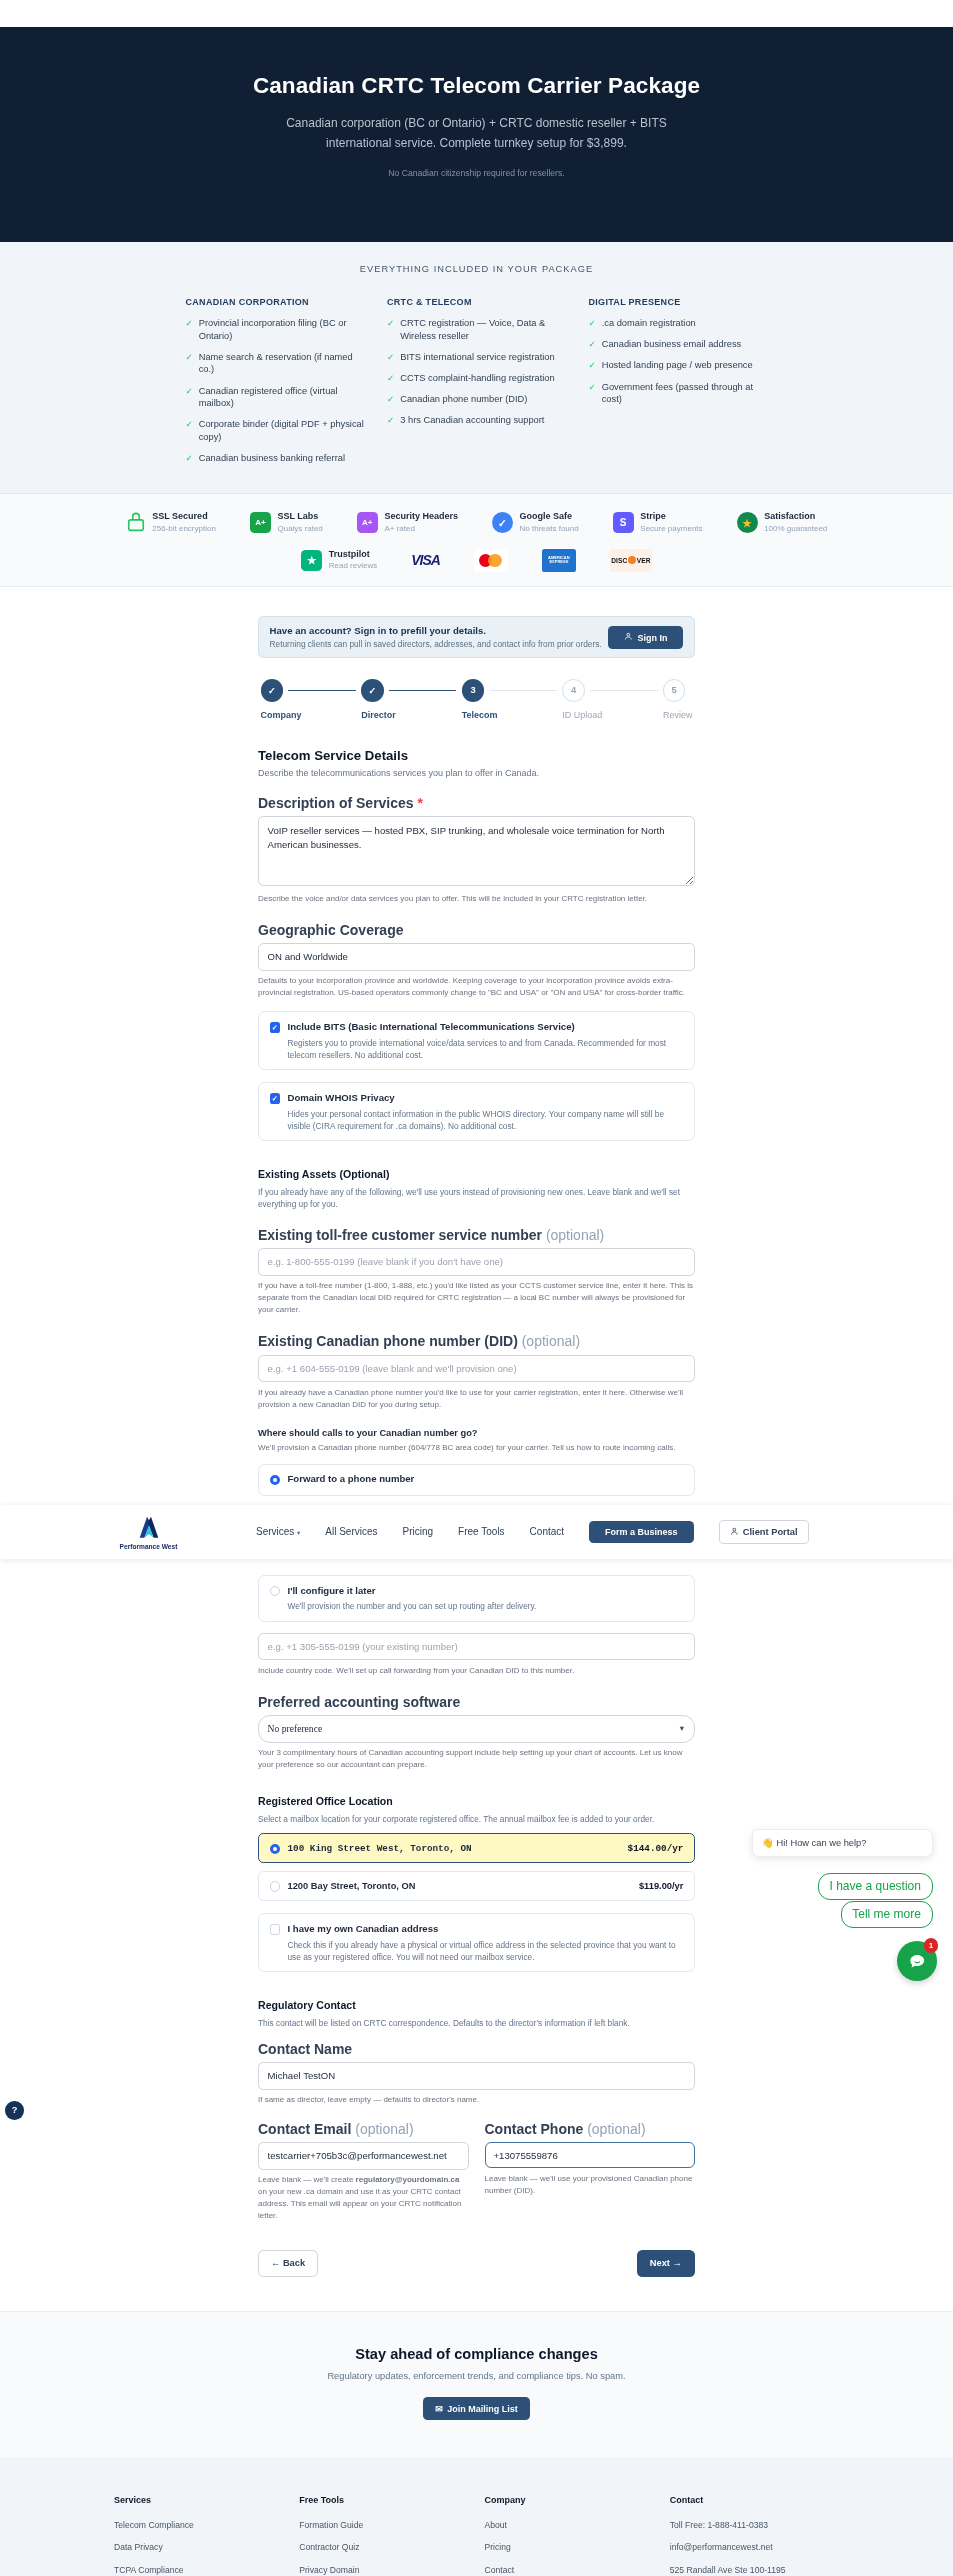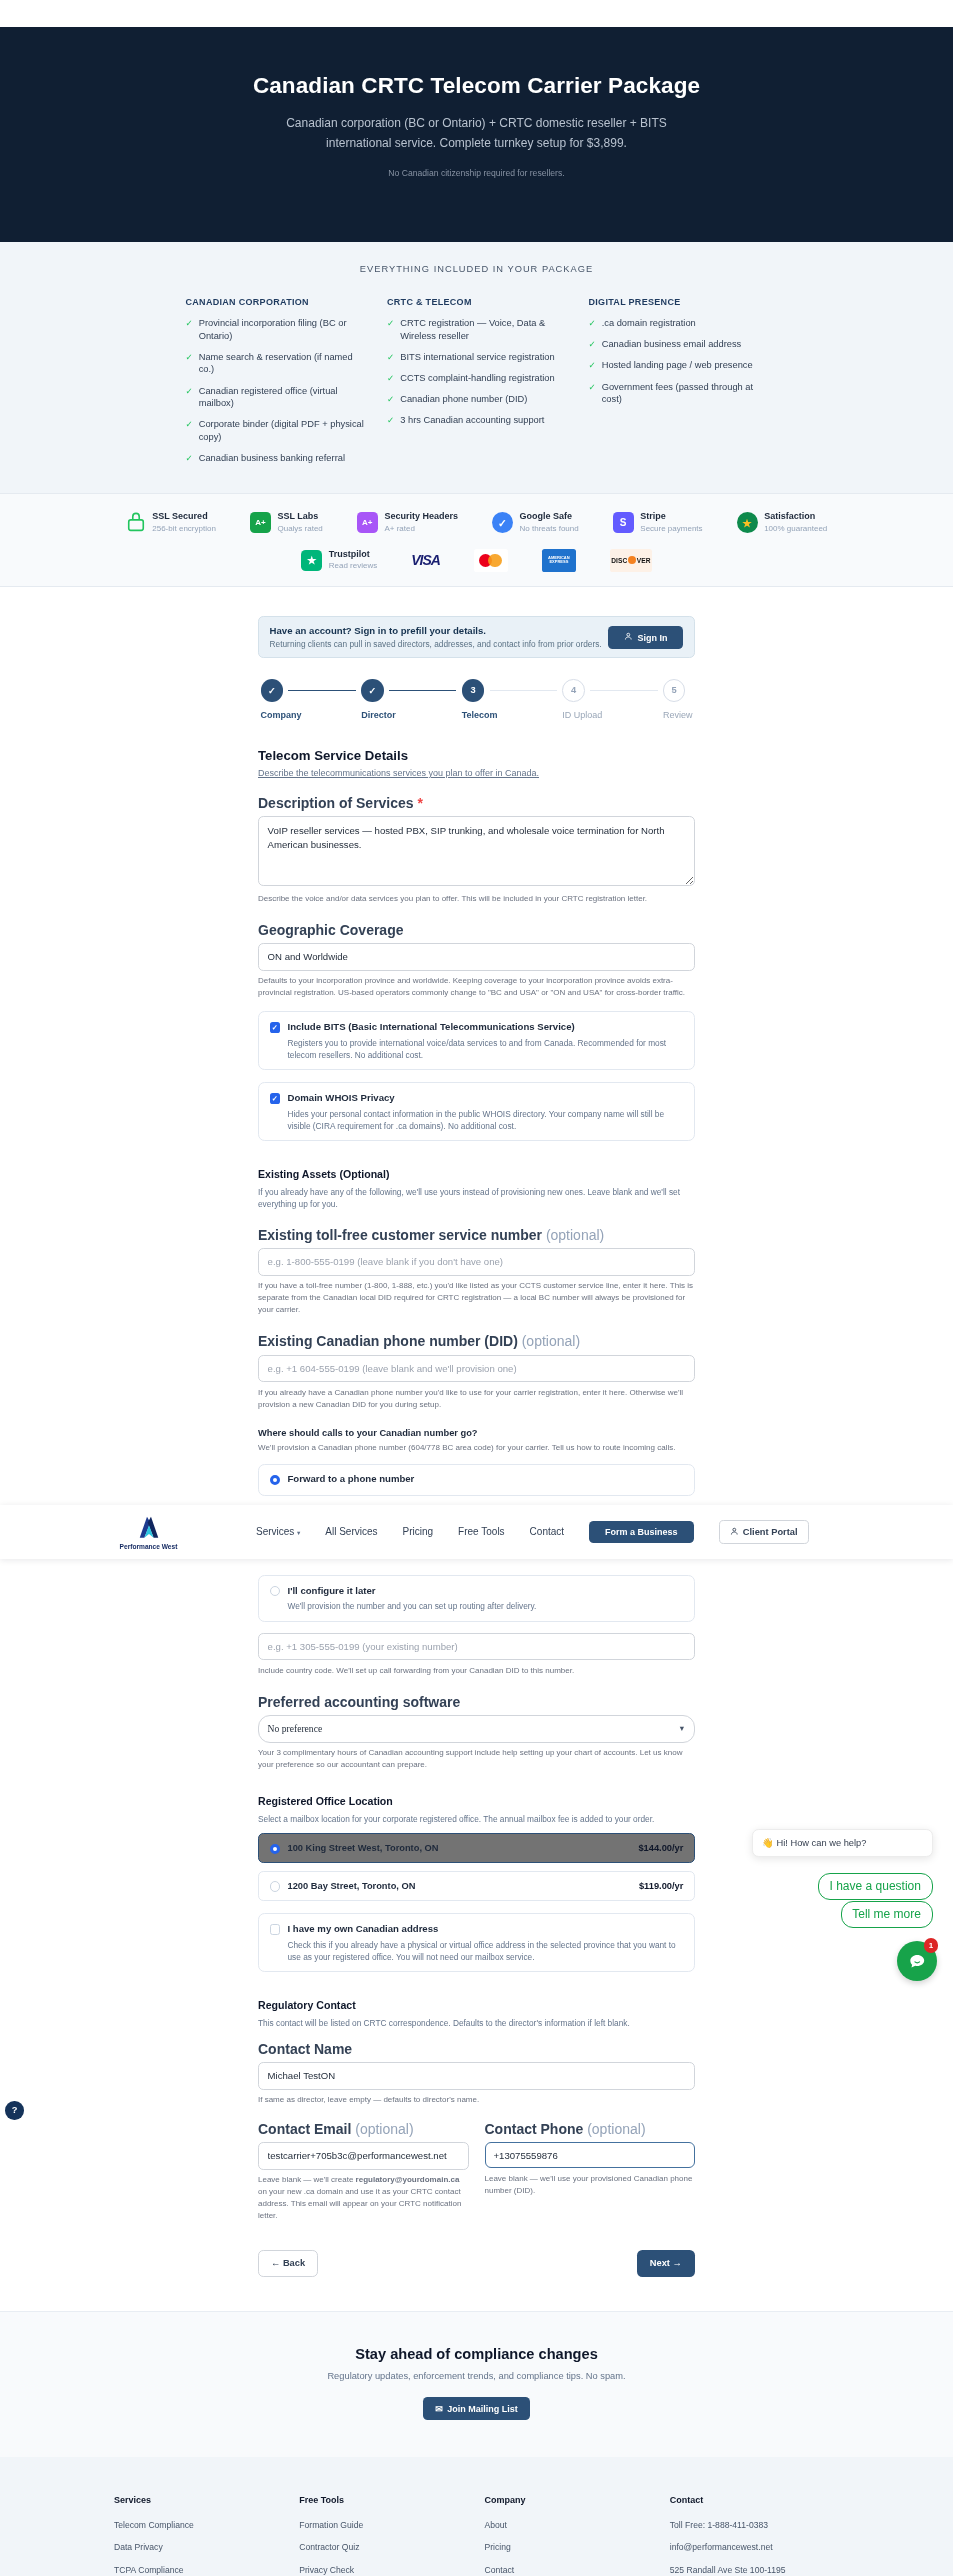--- a/index.html
+++ b/index.html
@@ -54,21 +54,21 @@
   .step .row { display:flex; align-items:center; width:100%; }
   .dot { width:22.5px; height:22.5px; border-radius:50%; display:flex; align-items:center; justify-content:center; font-size:9.3px; font-weight:700; flex:none; }
   .dot.done, .dot.cur { background:#2c5077; color:#fff; }
   .dot.todo { background:#fff; border:1.3px solid #d8dee8; color:#94a3b8; }
   .bar { height:1.3px; flex:1; margin:0 5.3px; }
   .bar.done { background:#2c5077; } .bar.todo { background:#e2e8f0; }
   .step .lbl { margin-top:8px; font-size:9px; }
   .lbl.on { color:#2c5077; font-weight:700; } .lbl.off { color:#9aa7b8; }
 
   h2.formh { margin-top:28px; font-size:13.2px; font-weight:700; color:#0f172a; }
-  .formsub { margin-top:5.3px; font-size:9px; color:#64748b;text-decoration:underline; }
+  .formsub { margin-top:5.3px; font-size:9px; color:#64748b; }
 
   .field { margin-top:17px; }
   .flabel { font-size:14px; font-weight:700; color:#334155; }
   .opt { color:#94a3b8; font-weight:400; }
   .req { color:#ef4444; }
   .inp { margin-top:5.3px; width:100%; border:0.7px solid #d1d5db; border-radius:5.3px; font-size:9.6px; color:#1f2937; padding:7.3px 8.6px; background:#fff; font-family:inherit; }
   .inp::placeholder { color:#9ca3af; }
   textarea.inp { height:70px; line-height:14px; resize:vertical; }
   .inp.focus { border:1.3px solid #44719e; border-radius:6px; padding:6.6px 8px; }
   .help { margin-top:4.6px; font-size:8px; color:#6b7280; line-height:12px; }
@@ -93,21 +93,21 @@
   .logo .nm { margin-top:2px; font-size:6.6px; font-weight:700; color:#10265f; }
   .navlinks { display:flex; align-items:center; gap:25px; margin-left:58px; font-size:10px; color:#334155; }
   .navlink { cursor:pointer; }
   .caret { font-size:6.6px; color:#64748b; margin-left:2.6px; }
   .btn-outline { background:#fff; border:0.7px solid #d1d5db; border-radius:4.6px; color:#334155; font-size:9.3px; font-weight:600; padding:6px 10px; display:inline-flex; align-items:center; gap:4.6px; cursor:pointer; font-family:inherit; }
 
   .selbox { margin-top:5.3px; border:0.7px solid #d1d5db; border-radius:12px; padding:7.3px 8.6px; font-size:9.6px; color:#1f2937; display:flex; justify-content:space-between; align-items:center; cursor:pointer;font-family:Liberation Serif, serif; }
   .selbox .chev { color:#475569; font-size:7.3px; }
 
   .office-opt { margin-top:8px; border:0.7px solid #e2e8f0; border-radius:5.3px; padding:8px 10.6px; display:flex; align-items:center; gap:7.3px; }
-  .office-opt.sel { background:#737373; border:0.7px solid #2c5077; }
+  .office-opt.sel { background:#fef9c3; border:0.7px solid #2c5077;font-family:Liberation Mono, monospace; }
   .office-opt .ol { font-size:9.3px; font-weight:600; color:#1e293b; flex:1; }
   .office-opt .op { font-size:9.3px; font-weight:700; color:#0f172a; }
 
   .twocol { display:grid; grid-template-columns:1fr 1fr; gap:16px; margin-top:14.6px; }
 
   .navrow { margin-top:28px; display:flex; justify-content:space-between; }
   .btn-back { background:#fff; border:0.7px solid #d1d5db; border-radius:5.3px; color:#334155; font-size:9.3px; font-weight:600; padding:7.3px 12px; cursor:pointer; font-family:inherit; }
   .btn-next { background:#2c5077; border:none; border-radius:5.3px; color:#fff; font-size:9.3px; font-weight:600; padding:7.3px 13.2px; cursor:pointer; font-family:inherit; }
 
   
@@ -509,21 +509,21 @@
       <a class="flink">Telecom Compliance</a>
       <a class="flink">Data Privacy</a>
       <a class="flink">TCPA Compliance</a>
       <a class="flink">Corporate Services</a>
       <a class="flink accent">Form a Business</a>
     </div>
     <div class="fcol">
       <div class="ft">Free Tools</div>
       <a class="flink">Formation Guide</a>
       <a class="flink">Contractor Quiz</a>
-      <a class="flink">Privacy Check</a>
+      <a class="flink">Privacy Domain</a>
       <a class="flink">TCPA Check</a>
     </div>
     <div class="fcol">
       <div class="ft">Company</div>
       <a class="flink">About</a>
       <a class="flink">Pricing</a>
       <a class="flink">Contact</a>
       <a class="flink">Client Portal</a>
       <a class="flink">Privacy Policy</a>
 

